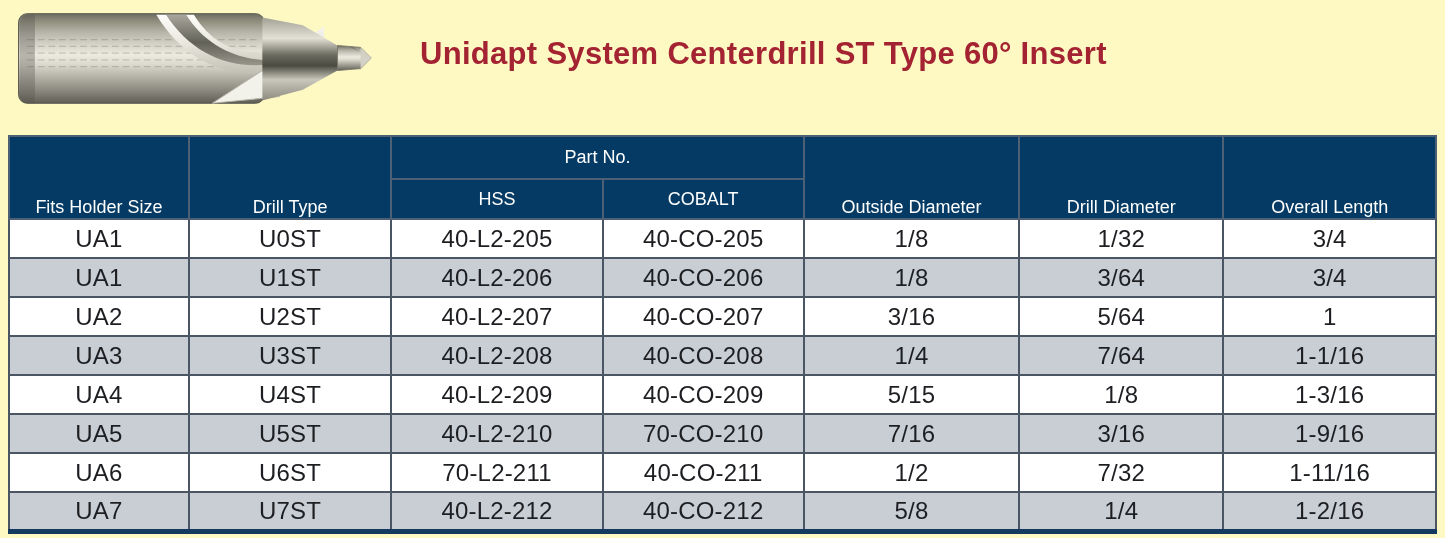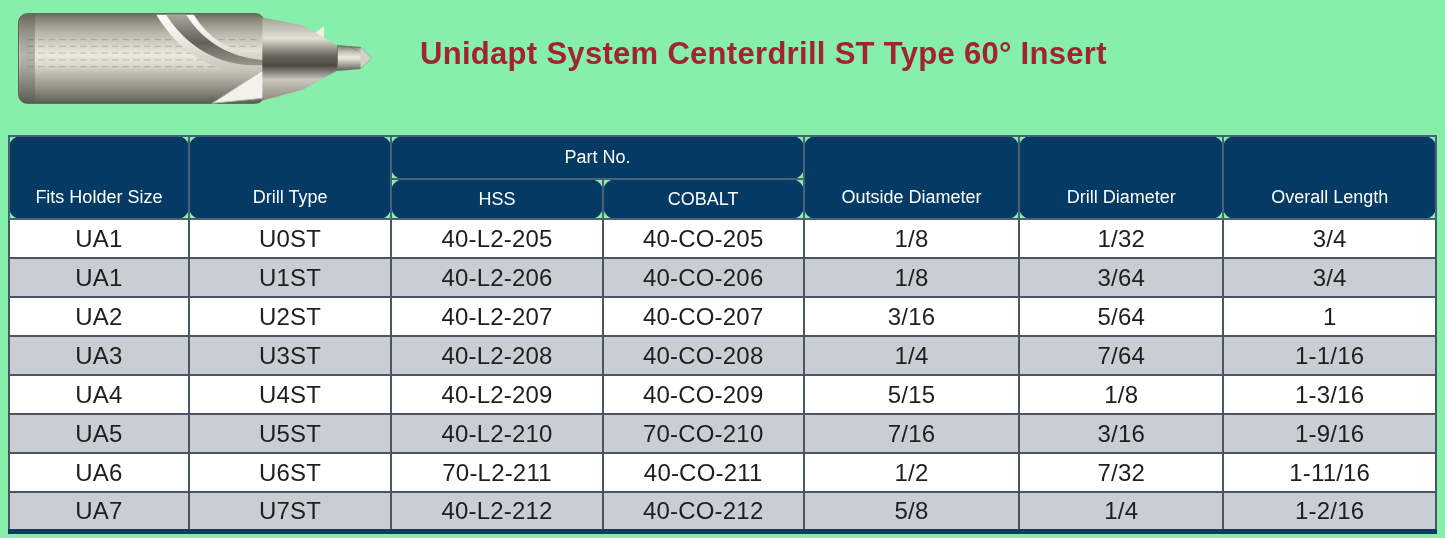--- a/index.html
+++ b/index.html
@@ -2,21 +2,21 @@
 <html><head>
 <meta charset="utf-8">
 <style>
   * { margin: 0; padding: 0; box-sizing: border-box; }
   html, body { background: #ffffff; }
   body {
     width: 1445px; height: 538px;
     font-family: "Liberation Sans", "DejaVu Sans", sans-serif;
     position: relative; overflow: hidden;
   }
-  .page { position: relative; width: 1445px; height: 538px; background: #86efac; }
+  .page { position: relative; width: 1445px; height: 538px; background: #fef9c3; }
 
   
   .hero-img {
     position: absolute; left: 8px; top: 5px;
     width: 368px; height: 106px;
   }
   .page-title {
     position: absolute; left: 420px; top: 36px;
     font-size: 31px; font-weight: 700; letter-spacing: 0.3px;
     color: #a32332; white-space: nowrap;
@@ -34,24 +34,24 @@
   }
   .spec-table th, .spec-table td {
     border: 2px solid #4a5664;
     text-align: center; vertical-align: middle;
   }
   .spec-table thead th {
     background: #043a63; color: #ffffff;
     font-weight: 400; font-size: 18px;
     border-color: #4e6076;
   }
-  .spec-table thead tr.h1 th { height: 43px; border-radius: 12px; }
-  .spec-table thead tr.h2 th { height: 40px; border-radius: 13px; }
+  .spec-table thead tr.h1 th { height: 43px; }
+  .spec-table thead tr.h2 th { height: 40px; }
   .spec-table thead th.span-v {
-    vertical-align: bottom; padding-bottom: 10px;
+    vertical-align: bottom; 
   }
   .spec-table tbody td {
     height: 39px; font-size: 24px; color: #1c1e21;
     background: #ffffff; letter-spacing: 0.2px;
   }
   .spec-table tbody tr:nth-child(even) td { background: #c9cdd4; }
 </style>
 </head>
 <body>
 

